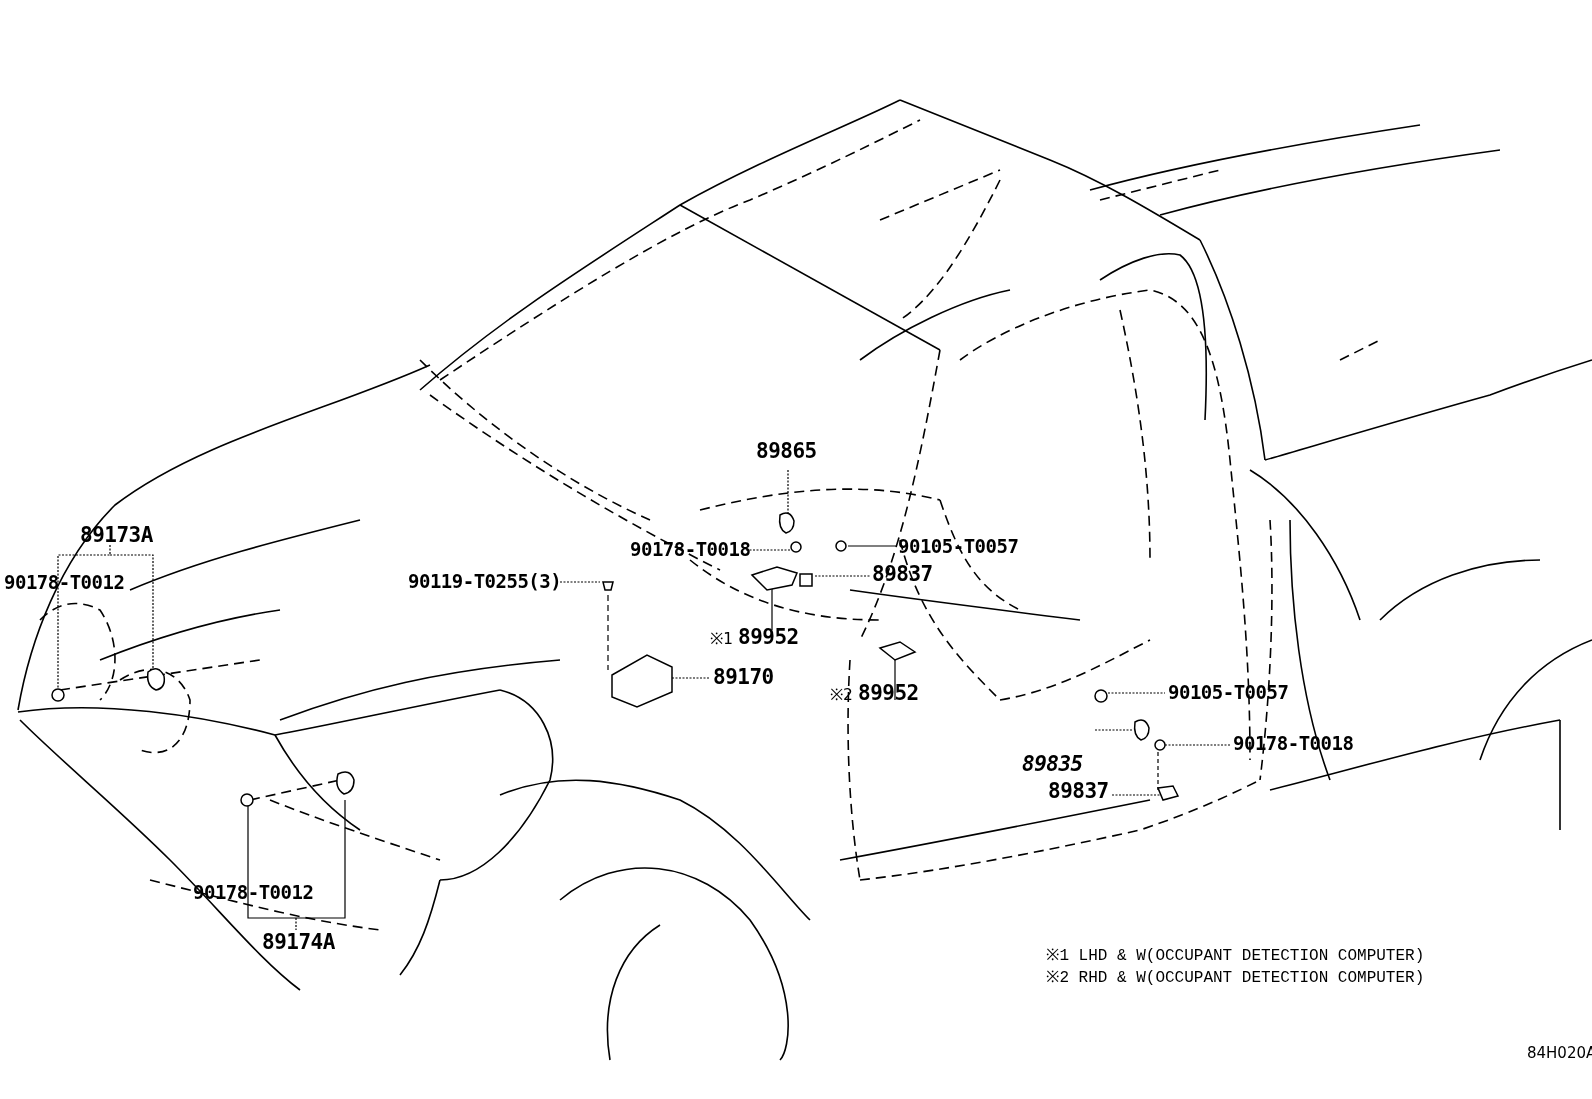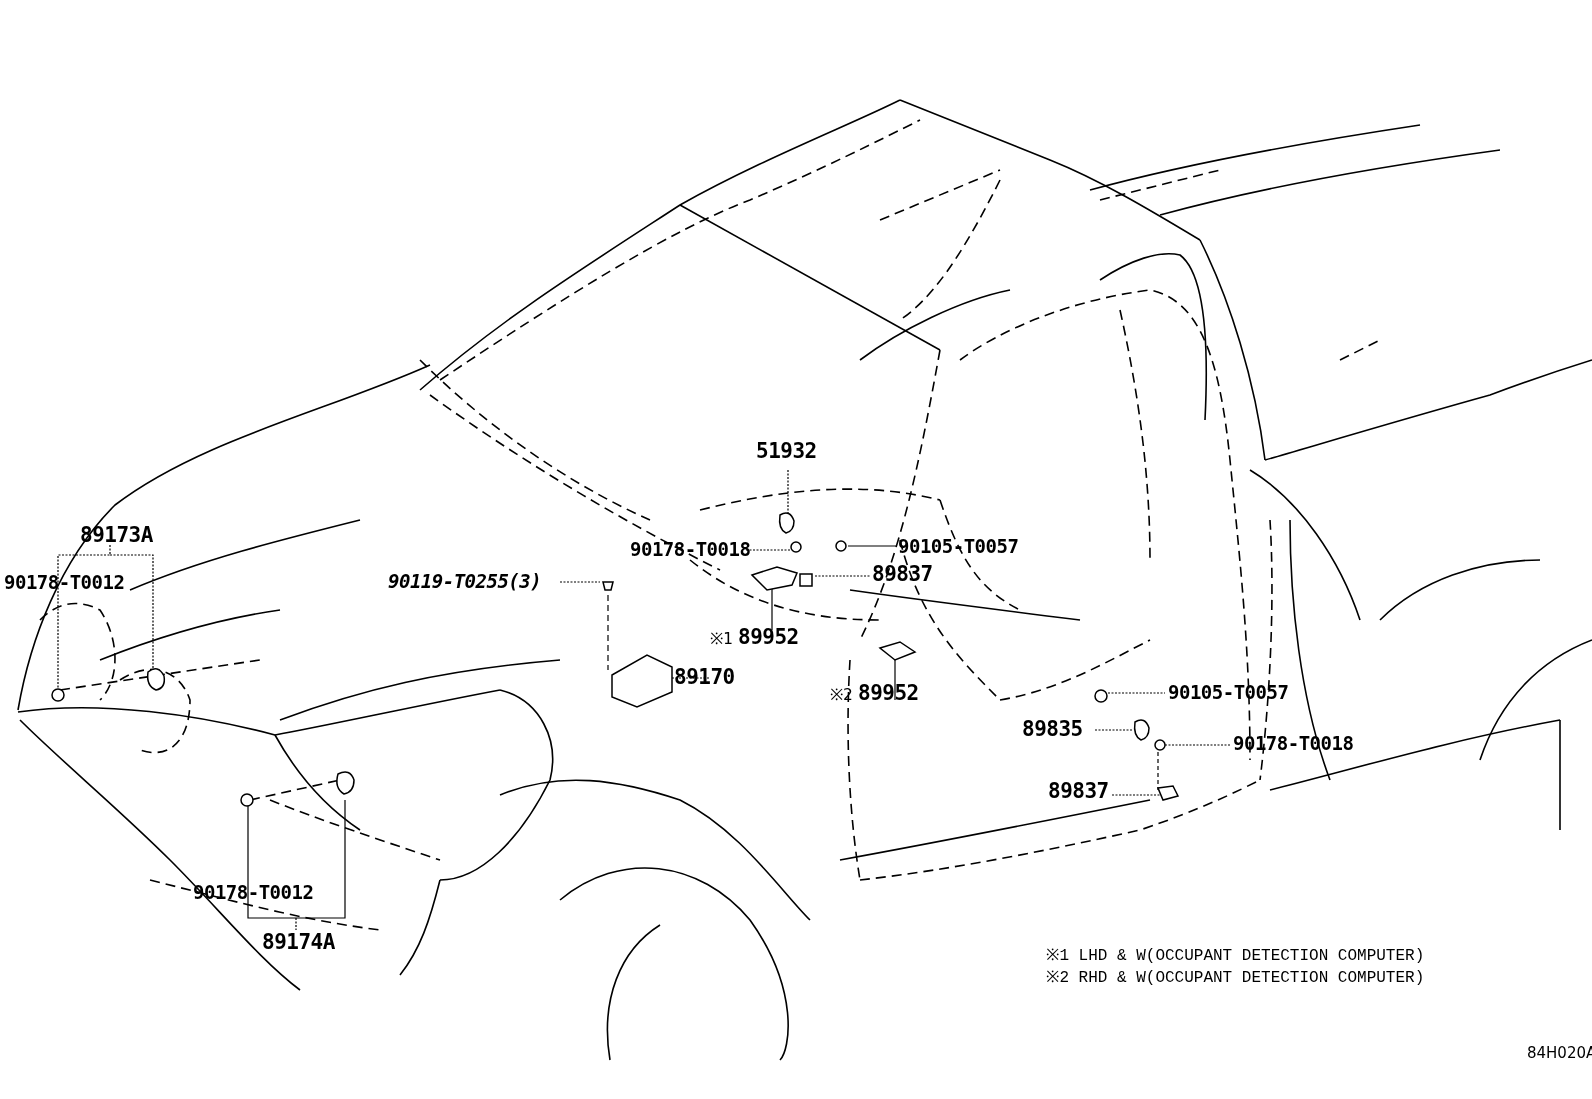--- a/index.html
+++ b/index.html
@@ -111,34 +111,34 @@
     <path d="M880 648 l20 -6 l15 10 l-20 8 z"></path>
     <circle cx="1101" cy="696" r="6"></circle>
     <path d="M1135 722 q10 -6 14 6 q0 10 -8 12 q-8 -4 -6 -18z"></path>
     <circle cx="1160" cy="745" r="5"></circle>
     <path d="M1158 788 l15 -2 l5 10 l-15 4 z"></path>
   </g>
 </svg>
 
 <div class="lbl big" style="left:80px;top:525px;">89173A</div>
 <div class="lbl" style="left:4px;top:573px;">90178-T0012</div>
-<div class="lbl" style="left:388px;top:572px;font-style:italic;">90119-T0255(3)</div>
+<div class="lbl" style="left:408px;top:572px;">90119-T0255(3)</div>
 <div class="lbl" style="left:630px;top:540px;">90178-T0018</div>
-<div class="lbl big" style="left:756px;top:441px;">51932</div>
+<div class="lbl big" style="left:756px;top:441px;">89865</div>
 <div class="lbl" style="left:898px;top:537px;">90105-T0057</div>
 <div class="lbl big" style="left:872px;top:564px;">89837</div>
 <div class="lbl big" style="left:710px;top:627px;">
   <span class="ref">※1</span><span>89952</span>
 </div>
-<div class="lbl big" style="left:674px;top:667px;">89170</div>
+<div class="lbl big" style="left:713px;top:667px;">89170</div>
 <div class="lbl big" style="left:830px;top:683px;">
   <span class="ref">※2</span><span>89952</span>
 </div>
 <div class="lbl" style="left:1168px;top:683px;">90105-T0057</div>
-<div class="lbl big" style="left:1022px;top:719px;">89835</div>
+<div class="lbl big" style="left:1022px;top:754px;font-style:italic;">89835</div>
 <div class="lbl" style="left:1233px;top:734px;">90178-T0018</div>
 <div class="lbl big" style="left:1048px;top:781px;">89837</div>
 <div class="lbl" style="left:193px;top:883px;">90178-T0012</div>
 <div class="lbl big" style="left:262px;top:932px;">89174A</div>
 
 <div class="note" style="left:1046px;top:948px;">※1 LHD &amp; W(OCCUPANT DETECTION COMPUTER)</div>
 <div class="note" style="left:1046px;top:970px;text-align:center;">※2 RHD &amp; W(OCCUPANT DETECTION COMPUTER)</div>
 
 <div class="illno" style="left:1483px;top:1044px;margin-left:44px;">84H020A</div>
 

